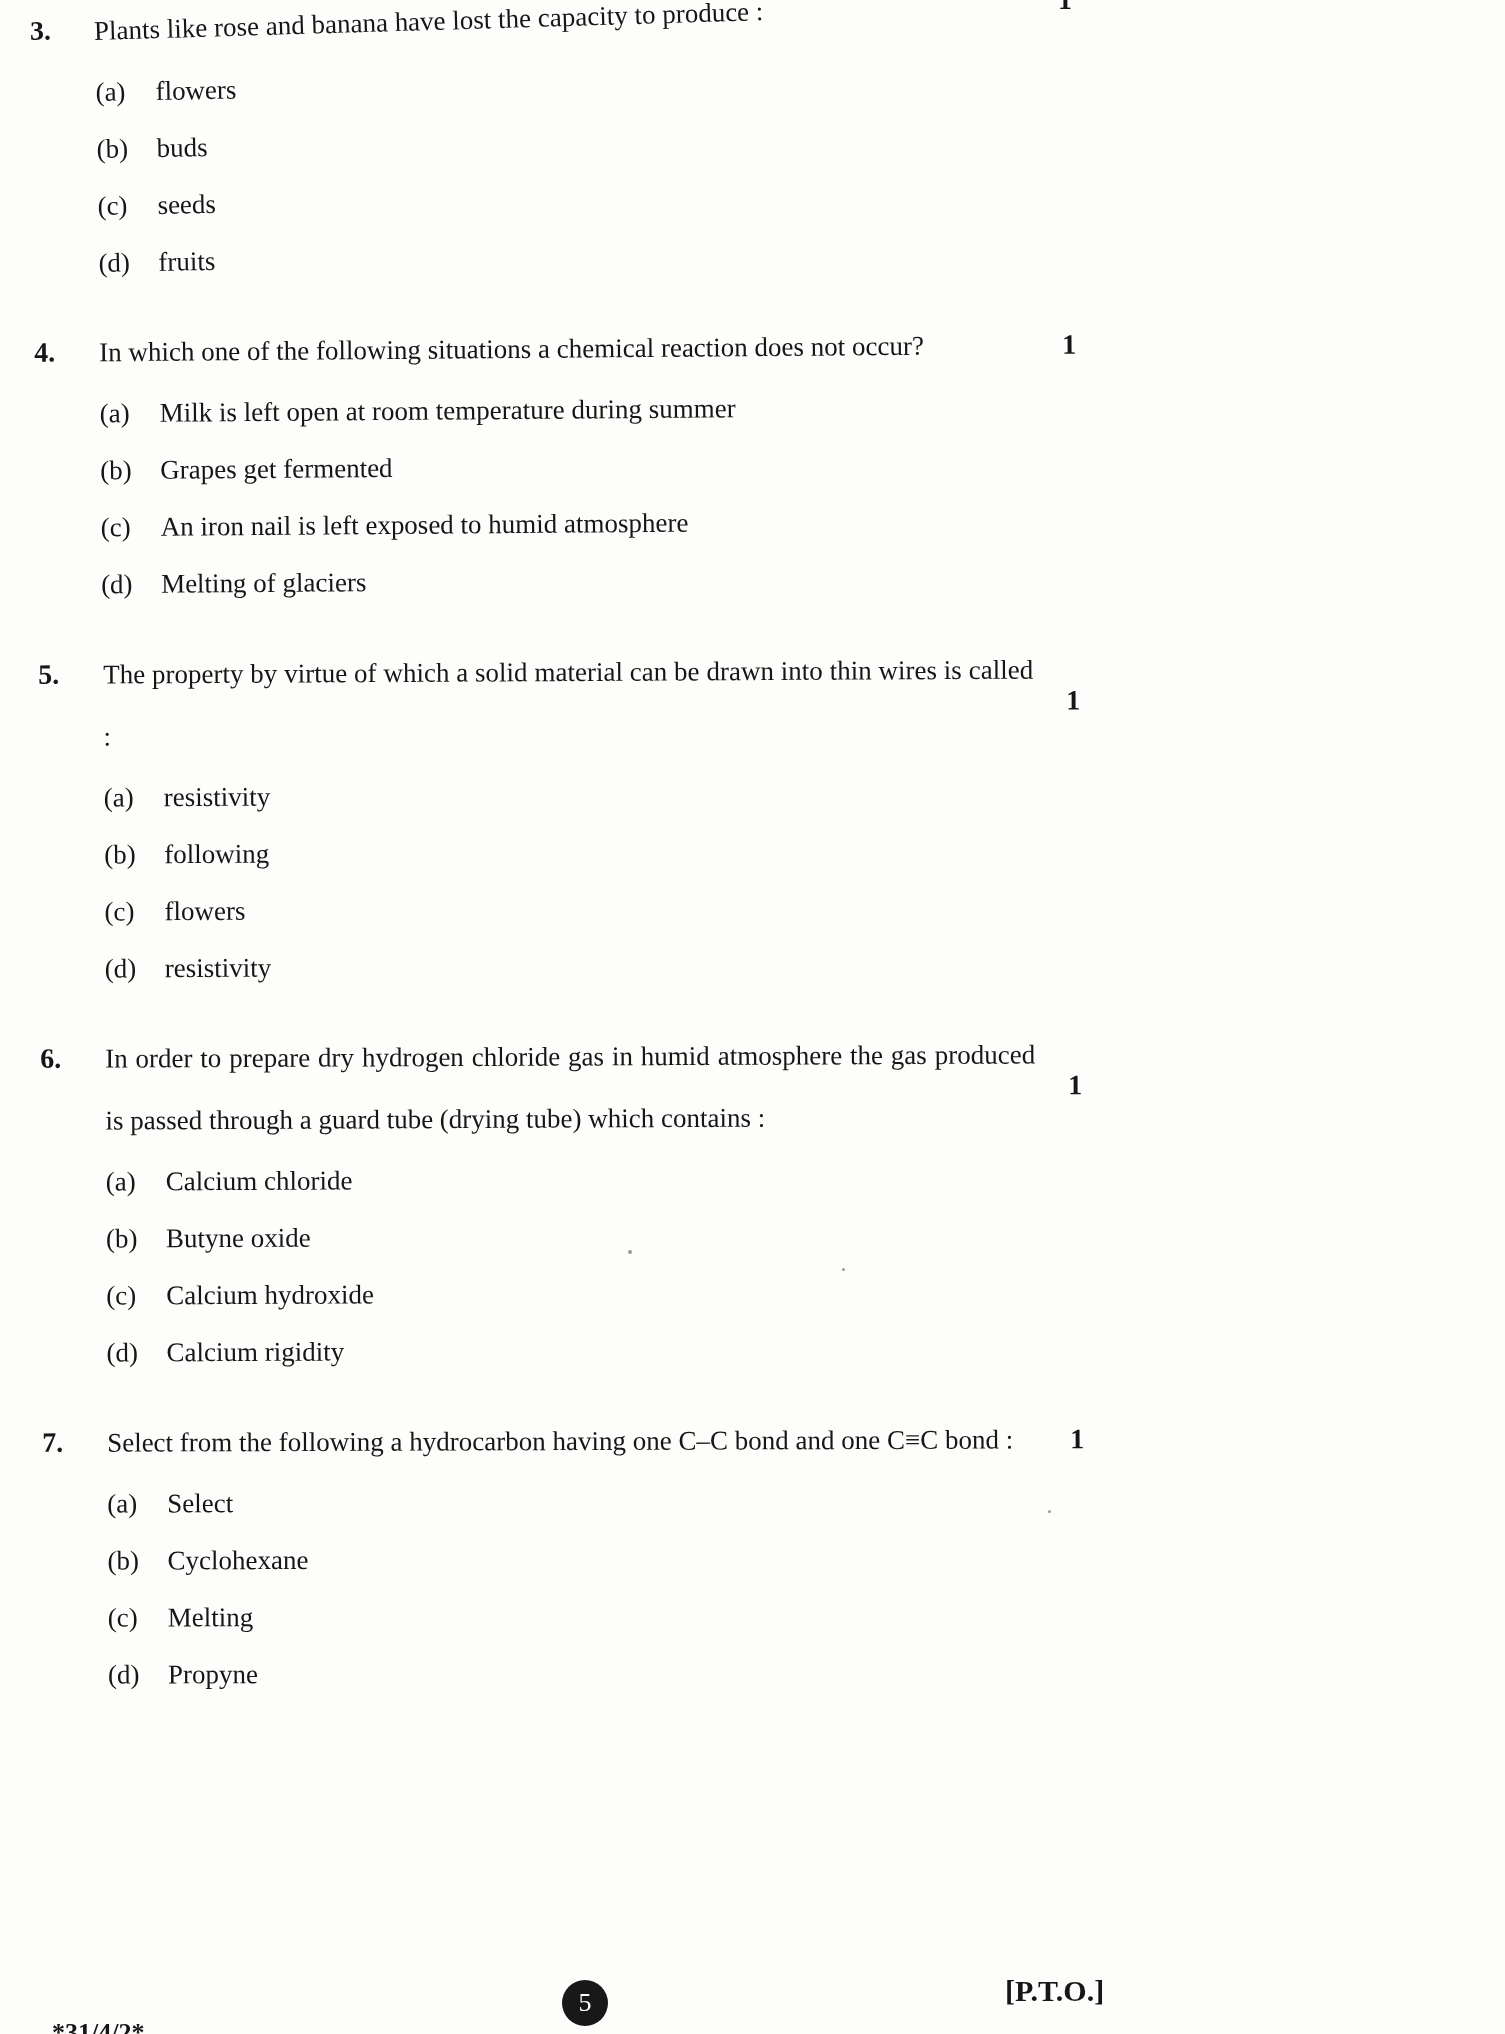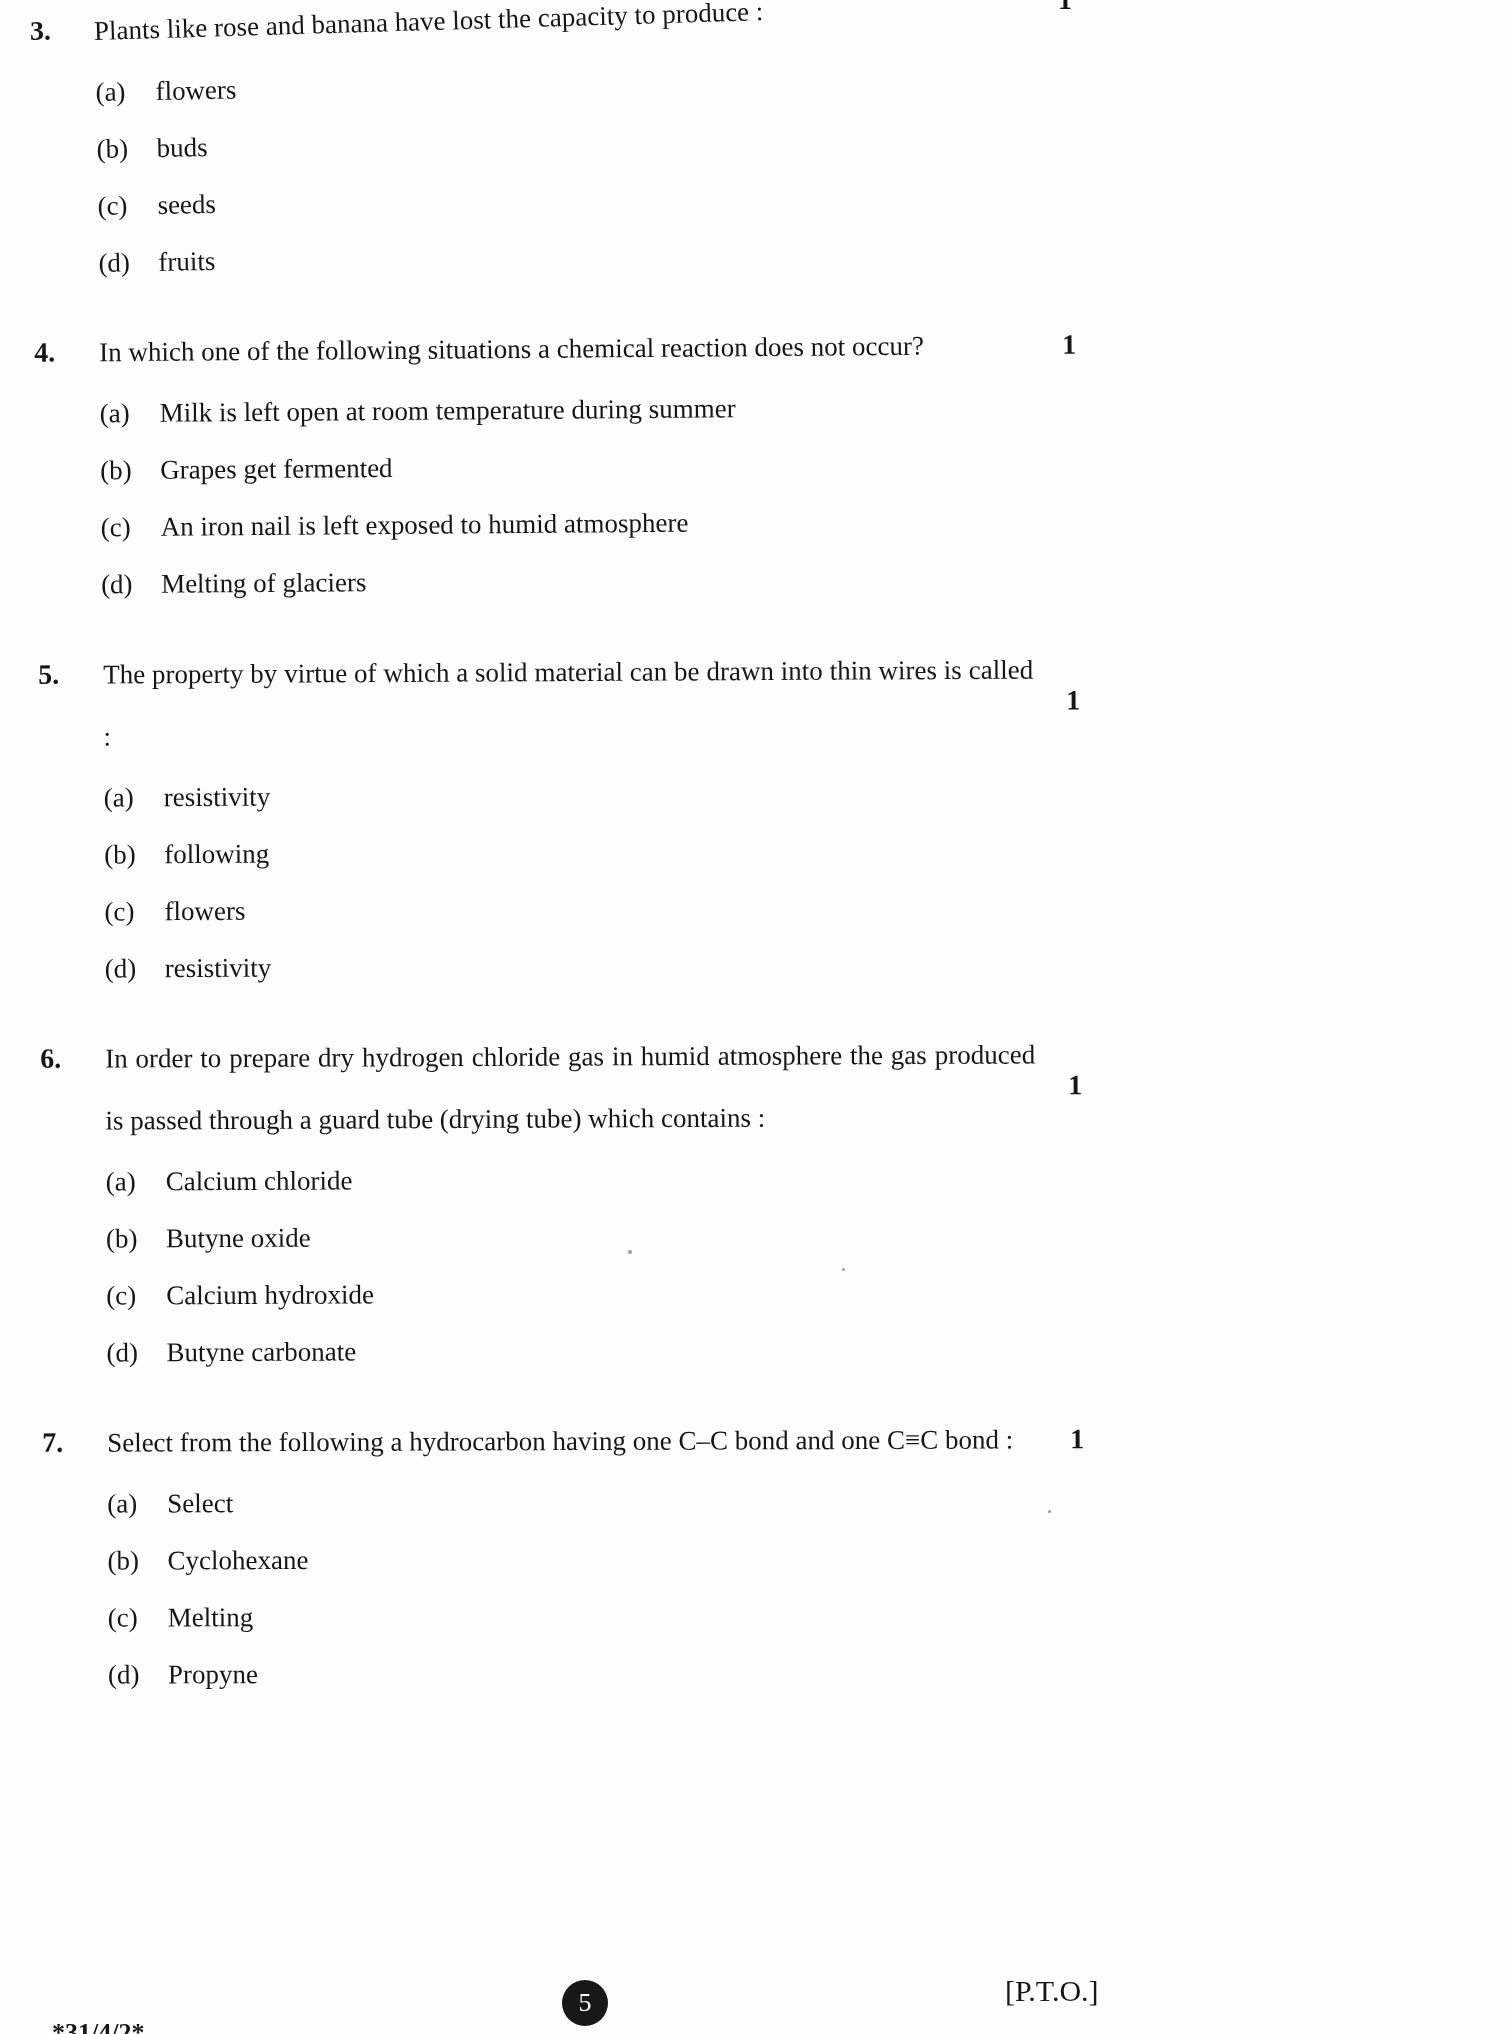--- a/index.html
+++ b/index.html
@@ -97,21 +97,21 @@
     display: flex;
     align-items: center;
     justify-content: center;
     font-size: 26px;
   }
   .footer-pto {
     position: absolute;
     left: 1005px;
     bottom: 26px;
     font-size: 30px;
-    font-weight: normal;
+    font-weight: bold;
   }
   .speck {
     position: absolute;
     background: #9a9a9a;
     border-radius: 50%;
   }
 </style>
 </head>
 <body>
 
@@ -207,21 +207,21 @@
           <div class="option">
             <span class="opt-label">(b)</span>
             <span class="opt-text">Butyne oxide</span>
           </div>
           <div class="option">
             <span class="opt-label">(c)</span>
             <span class="opt-text">Calcium hydroxide</span>
           </div>
           <div class="option">
             <span class="opt-label">(d)</span>
-            <span class="opt-text">Butyne carbonate</span>
+            <span class="opt-text">Calcium rigidity</span>
           </div>
         </div>
       </div>
       <div class="question">
         <div class="q-header">
           <div class="q-num">7.</div>
           <div class="q-text">Select from the following a hydrocarbon having one C–C bond and one C≡C bond :</div>
           <div class="q-marks">1</div>
         </div>
         <div class="options">

